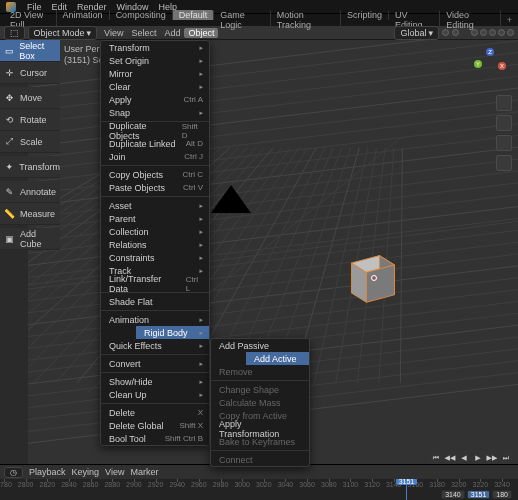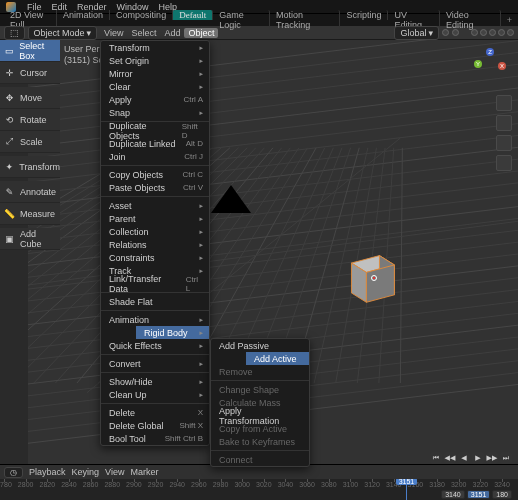--- a/index.html
+++ b/index.html
@@ -3,21 +3,21 @@
 <meta charset="utf-8">
 <style>
 * { margin: 0; padding: 0; box-sizing: border-box; font-family: -apple-system, "Segoe UI", sans-serif; font-size: 9px; }
 body { width: 518px; height: 500px; background: #2a2a2a; color: #c0c0c0; overflow: hidden; position: relative; }
 .topbar { height: 13px; background: #161616; display: flex; align-items: center; padding: 0 6px; gap: 2px; }
 .topbar .logo { width: 10px; height: 10px; background: linear-gradient(135deg,#f7931e,#1675bc); border-radius: 2px; margin-right: 4px; }
 .topbar .mitem { padding: 0 5px; color: #bdbdbd; white-space: nowrap; cursor: default; }
 .wsrow { height: 13px; background: #161616; display: flex; align-items: center; border-top: 1px solid #000; padding-left: 4px; }
 .wscell { height: 100%; display: flex; align-items: center; padding: 0 6px; border-right: 1px solid #333; color: #aaa; }
 .ws-tab { border-radius: 2px 2px 0 0; }
-.ws-tab.active { background: #0f766e; color: #e0e0e0; font-family: Liberation Serif, serif; }
+.ws-tab.active { background: #737373; color: #e0e0e0; }
 .ws-plus { color: #888; padding: 0 6px; }
 .hdr { height: 14px; background: #343434; display: flex; align-items: center; padding: 0 4px; gap: 3px; border-bottom: 1px solid #1a1a1a; }
 .hdr .pill { background: #222; border: 1px solid #444; border-radius: 3px; padding: 1px 5px; display: flex; align-items: center; gap: 2px; color: #ccc; }
 .hdr .hitem { padding: 0 4px; color: #bdbdbd; }
 .hdr .hitem.open { background: #737373; color: #fff; border-radius: 2px; }
 .hdr .spacer { flex: 1; }
 .hdr .dot { width: 7px; height: 7px; border-radius: 50%; background: #444; border: 1px solid #666; }
 .viewport { position: absolute; top: 40px; left: 28px; right: 0; bottom: 36px; background: #323232; overflow: hidden; }
 .grid { position: absolute; inset: 0; }
 .grid line { stroke: #3e3e3e; stroke-width: 1; }
@@ -393,25 +393,25 @@
     <div class="mrow disabled">
       <span>Remove</span>
     </div>
     <div class="sep"></div>
     <div class="mrow disabled">
       <span>Change Shape</span>
     </div>
     <div class="mrow disabled">
       <span>Calculate Mass</span>
     </div>
+    <div class="mrow disabled">
+      <span>Copy from Active</span>
+    </div>
     <div class="mrow">
       <span>Apply Transformation</span>
-    </div>
-    <div class="mrow disabled">
-      <span>Copy from Active</span>
     </div>
     <div class="mrow disabled">
       <span>Bake to Keyframes</span>
     </div>
     <div class="sep"></div>
     <div class="mrow disabled">
       <span>Connect</span>
     </div>
   </div>
 

